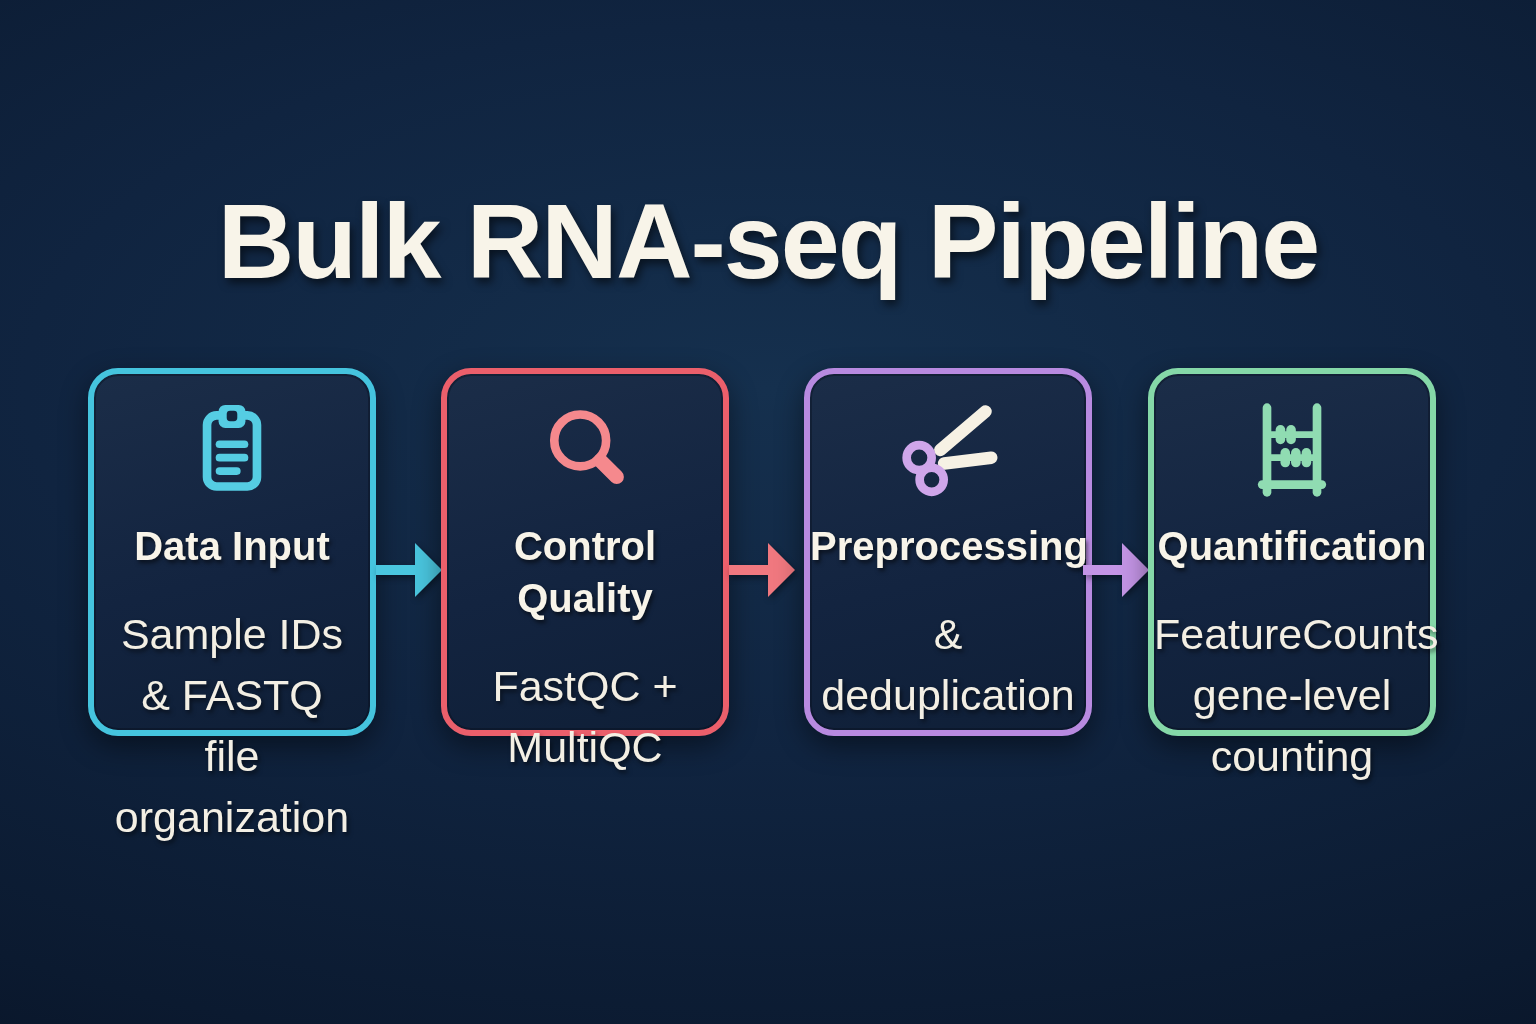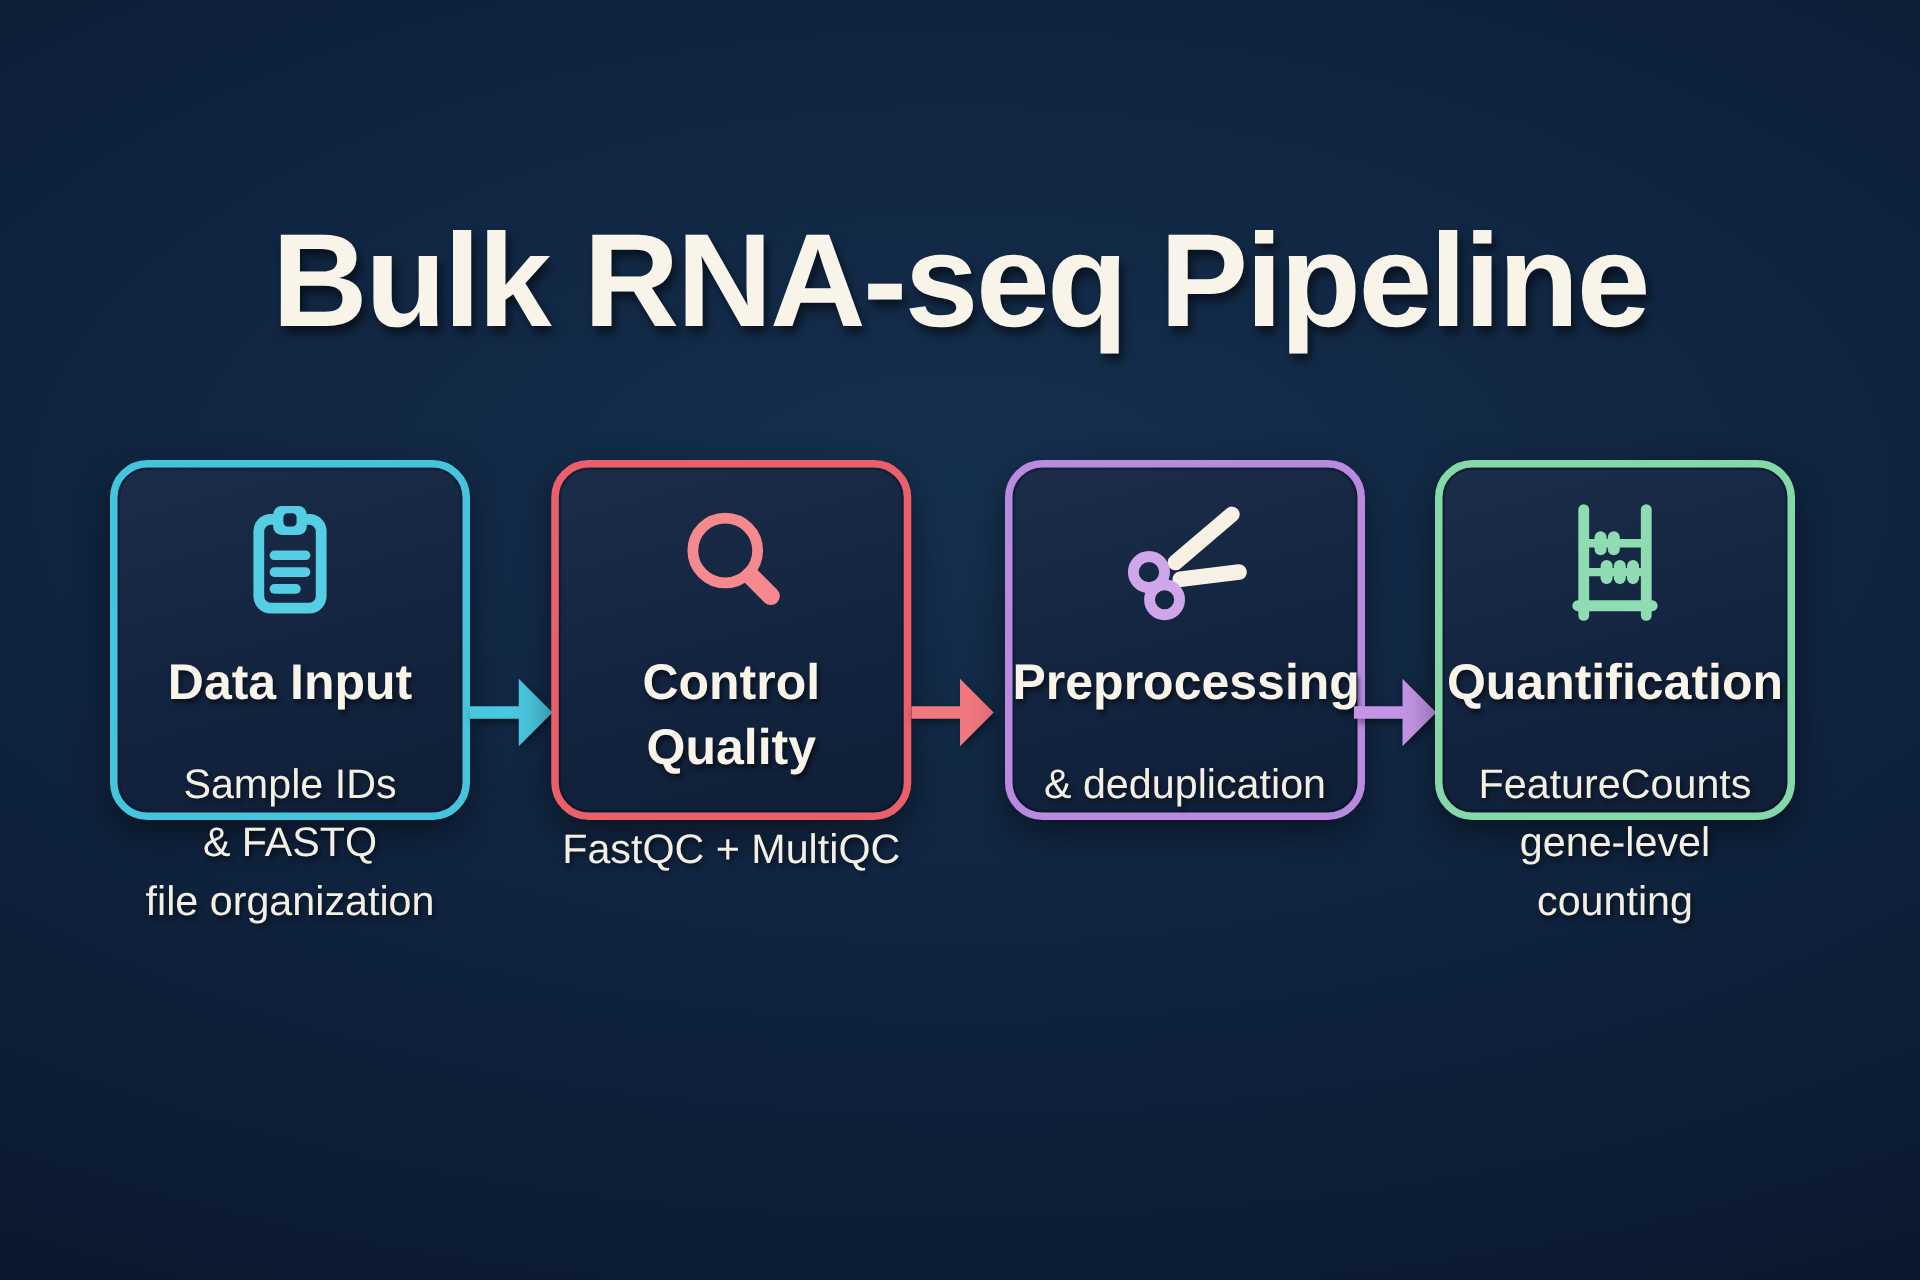--- a/index.html
+++ b/index.html
@@ -9,34 +9,34 @@
     width: 1536px; height: 1024px;
     overflow: hidden;
     position: relative;
     font-family: "Liberation Sans", "DejaVu Sans", sans-serif;
     background: radial-gradient(115% 85% at 50% 38%, #15304e 0%, #102440 42%, #0b1a30 78%, #081224 100%);
   }
   .stage { position: absolute; inset: 0; }
 
   .main-title {
     position: absolute;
-    top: 96px; left: 0; right: 0;
+    top: 112px; left: 0; right: 0;
     text-align: center;
     font-size: 106px;
     font-weight: 700;
     letter-spacing: -2px;
     color: #f8f4e9;
     text-shadow: 3px 5px 8px rgba(0,0,0,0.55);
     line-height: 1.1;
   }
 
   .step-box {
     position: absolute;
     top: 368px;
-    width: 288px; height: 288px;
+    width: 288px; height: 368px;
     box-sizing: border-box;
     border: 6px solid #888;
     border-radius: 30px;
     background: linear-gradient(165deg, #1b2d48 0%, #132440 55%, #0f1f37 100%);
     box-shadow: 0 10px 28px rgba(0,0,0,0.45), inset 0 0 0 2px rgba(5,12,24,0.35);
     padding-top: 22px;
     text-align: center;
   }
   .step-box.pos-0 { left: 88px; }
   .step-box.pos-1 { left: 441px; }
@@ -56,21 +56,21 @@
     font-size: 40px;
     font-weight: 700;
     line-height: 1.3;
     color: #f8f4e9;
     text-shadow: 2px 3px 4px rgba(0,0,0,0.55);
   }
   .step-title .line { display: block; }
 
   .step-subtitle {
     margin-top: 32px;
-    font-size: 33px;
+    font-size: 43px;
     font-weight: 500;
     line-height: 1.42;
     color: #f3efe4;
     text-shadow: 2px 3px 4px rgba(0,0,0,0.5);
   }
   .step-subtitle .line { display: block; }
 
   .flow-arrow {
     position: absolute;
     top: 538px;

